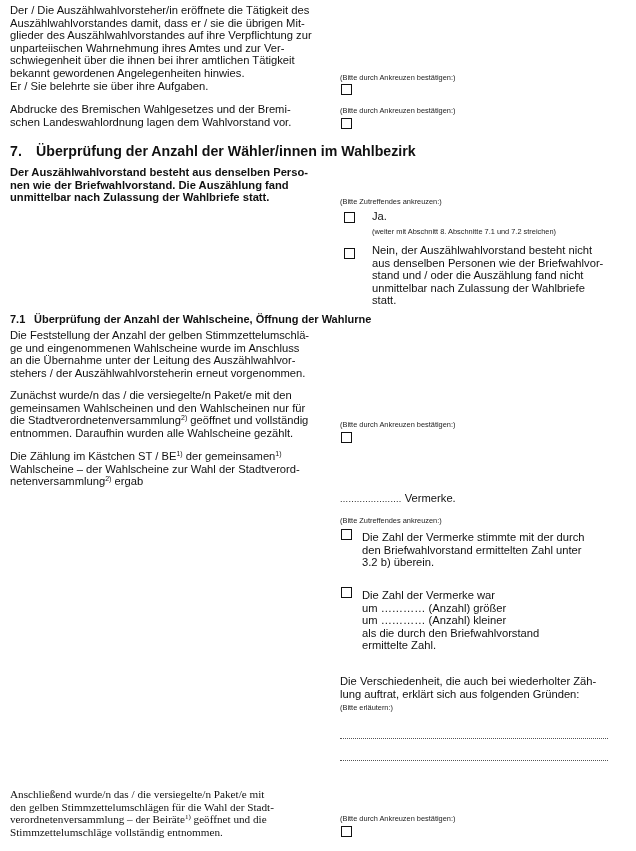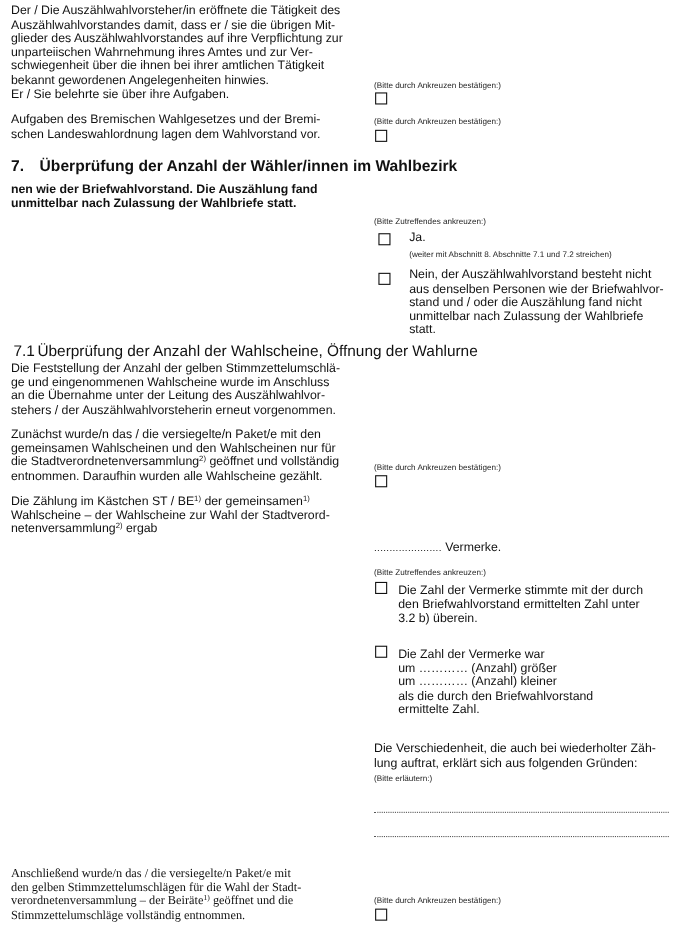--- a/index.html
+++ b/index.html
@@ -5,51 +5,52 @@
     * { box-sizing: border-box; margin: 0; padding: 0; }
     html, body { width: 636px; height: 851px; background: #ffffff; overflow: hidden; }
     body { position: relative; font-family: "Liberation Sans", sans-serif; color: #111; }
     .abs { position: absolute; }
     .txt { font-size: 11.2px; line-height: 12.6px; }
     .just { text-align: justify; text-align-last: left; }
     .small { font-size: 7.4px; line-height: 9px; color: #222; }
     .cb { width: 11px; height: 11px; border: 1.6px solid #111; background: #fff; display: block; }
     .bold { font-weight: bold; }
     .h7 { font-size: 14.2px; font-weight: bold; line-height: 16px; }
-    .h71 { font-size: 14px; font-weight: normal; line-height: 13px; text-align: center; }
+    .h71 { font-size: 11px; font-weight: bold; line-height: 13px; }
     sup { font-size: 7px; line-height: 0; vertical-align: 4px; }
     .line { display: block; }
   </style>
 </head>
 <body>
 
 <div class="abs txt just" style="left:10px; top:4px; width:320px;">
   <span class="line">Der / Die Auszählwahlvorsteher/in eröffnete die Tätigkeit des</span>
   <span class="line">Auszählwahlvorstandes damit, dass er / sie die übrigen Mit-</span>
   <span class="line">glieder des Auszählwahlvorstandes auf ihre Verpflichtung zur</span>
   <span class="line">unparteiischen Wahrnehmung ihres Amtes und zur Ver-</span>
   <span class="line">schwiegenheit über die ihnen bei ihrer amtlichen Tätigkeit</span>
   <span class="line" style="text-align:left">bekannt gewordenen Angelegenheiten hinwies.</span>
   <span class="line" style="text-align:left">Er / Sie belehrte sie über ihre Aufgaben.</span>
 </div>
 <div class="abs small" style="left:340px; top:73px;">(Bitte durch Ankreuzen bestätigen:)</div>
 <span class="abs cb" style="left:341px; top:84px;"></span>
 
 <div class="abs txt just" style="left:10px; top:103px; width:320px;">
-  <span class="line">Aufgaben des Bremischen Wahlgesetzes und der Bremi-</span>
+  <span class="line">Abdrucke des Bremischen Wahlgesetzes und der Bremi-</span>
   <span class="line" style="text-align:left">schen Landeswahlordnung lagen dem Wahlvorstand vor.</span>
 </div>
 <div class="abs small" style="left:340px; top:106px;">(Bitte durch Ankreuzen bestätigen:)</div>
 <span class="abs cb" style="left:341px; top:118px;"></span>
 
 <div class="abs h7" style="left:10px; top:143px; white-space:nowrap;">
   <span style="display:inline-block; width:26px;">7.</span><span>Überprüfung der Anzahl der Wähler/innen im Wahlbezirk</span>
 </div>
 
 <div class="abs txt just bold" style="left:10px; top:166px; width:320px;">
+  <span class="line">Der Auszählwahlvorstand besteht aus denselben Perso-</span>
   <span class="line">nen wie der Briefwahlvorstand. Die Auszählung fand</span>
   <span class="line" style="text-align:left">unmittelbar nach Zulassung der Wahlbriefe statt.</span>
 </div>
 
 <div class="abs small" style="left:340px; top:197px;">(Bitte Zutreffendes ankreuzen:)</div>
 <span class="abs cb" style="left:344px; top:212px;"></span>
 <div class="abs txt" style="left:372px; top:210px;">Ja.</div>
 <div class="abs small" style="left:372px; top:227px; white-space:nowrap;">(weiter mit Abschnitt 8. Abschnitte 7.1 und 7.2 streichen)</div>
 
 <span class="abs cb" style="left:344px; top:248px;"></span>

